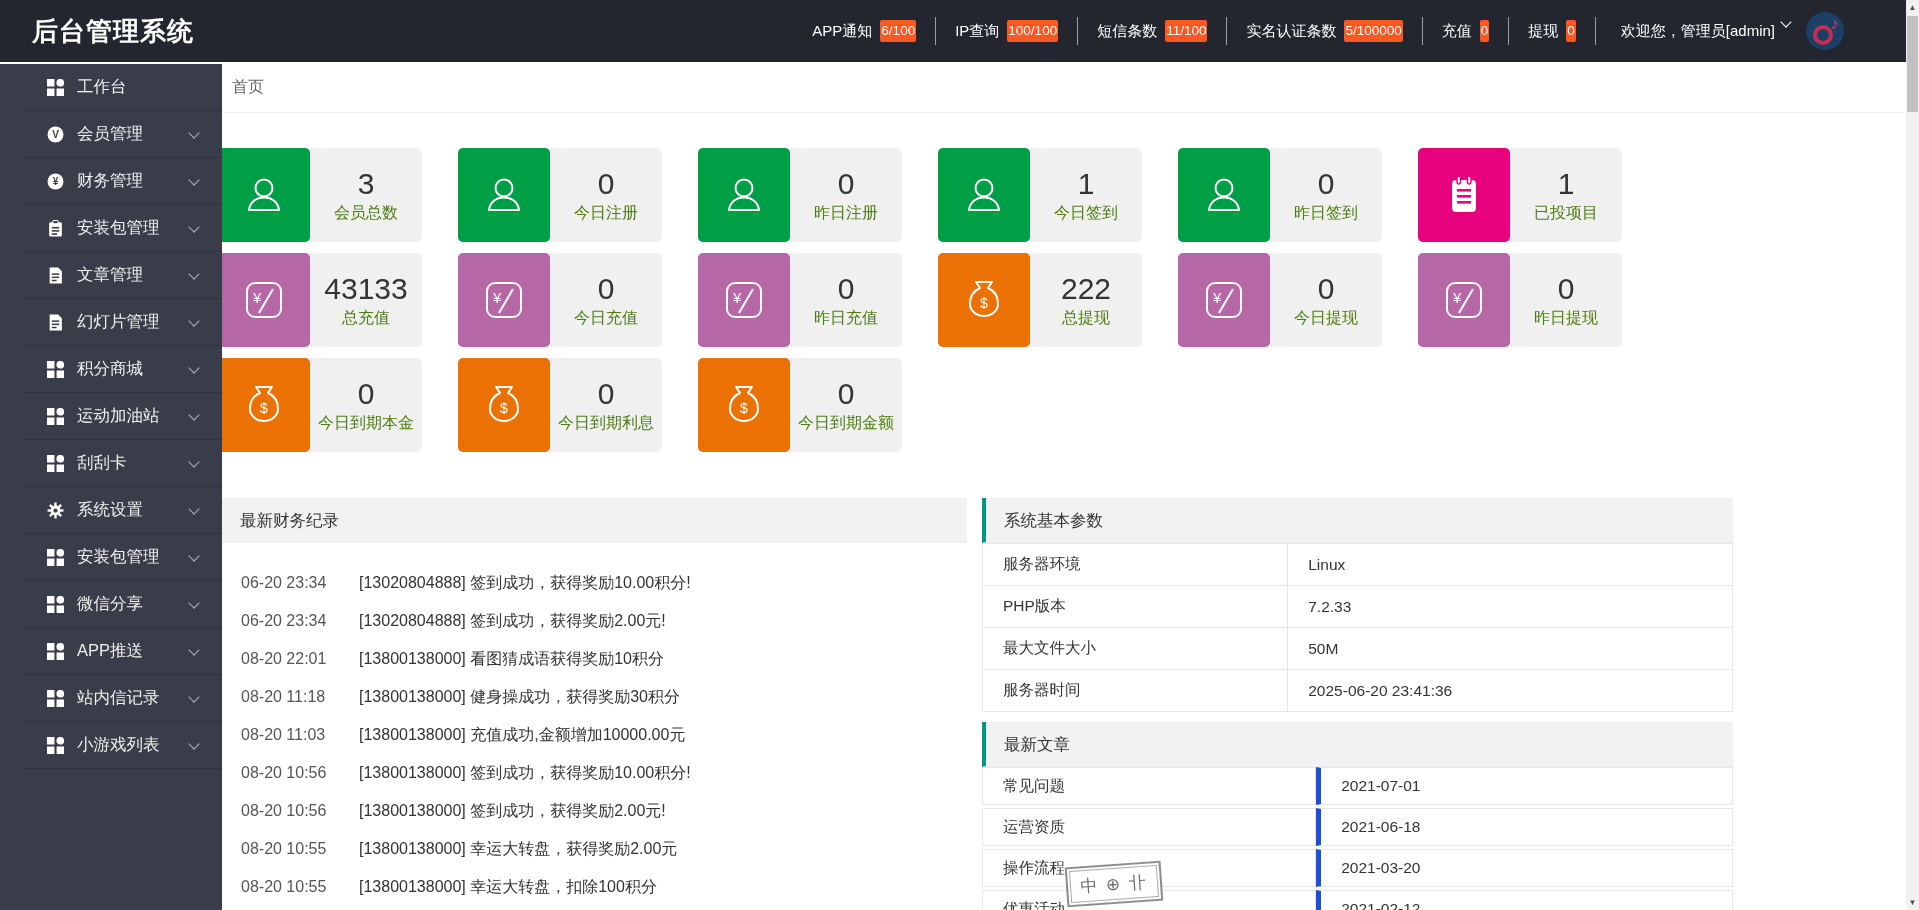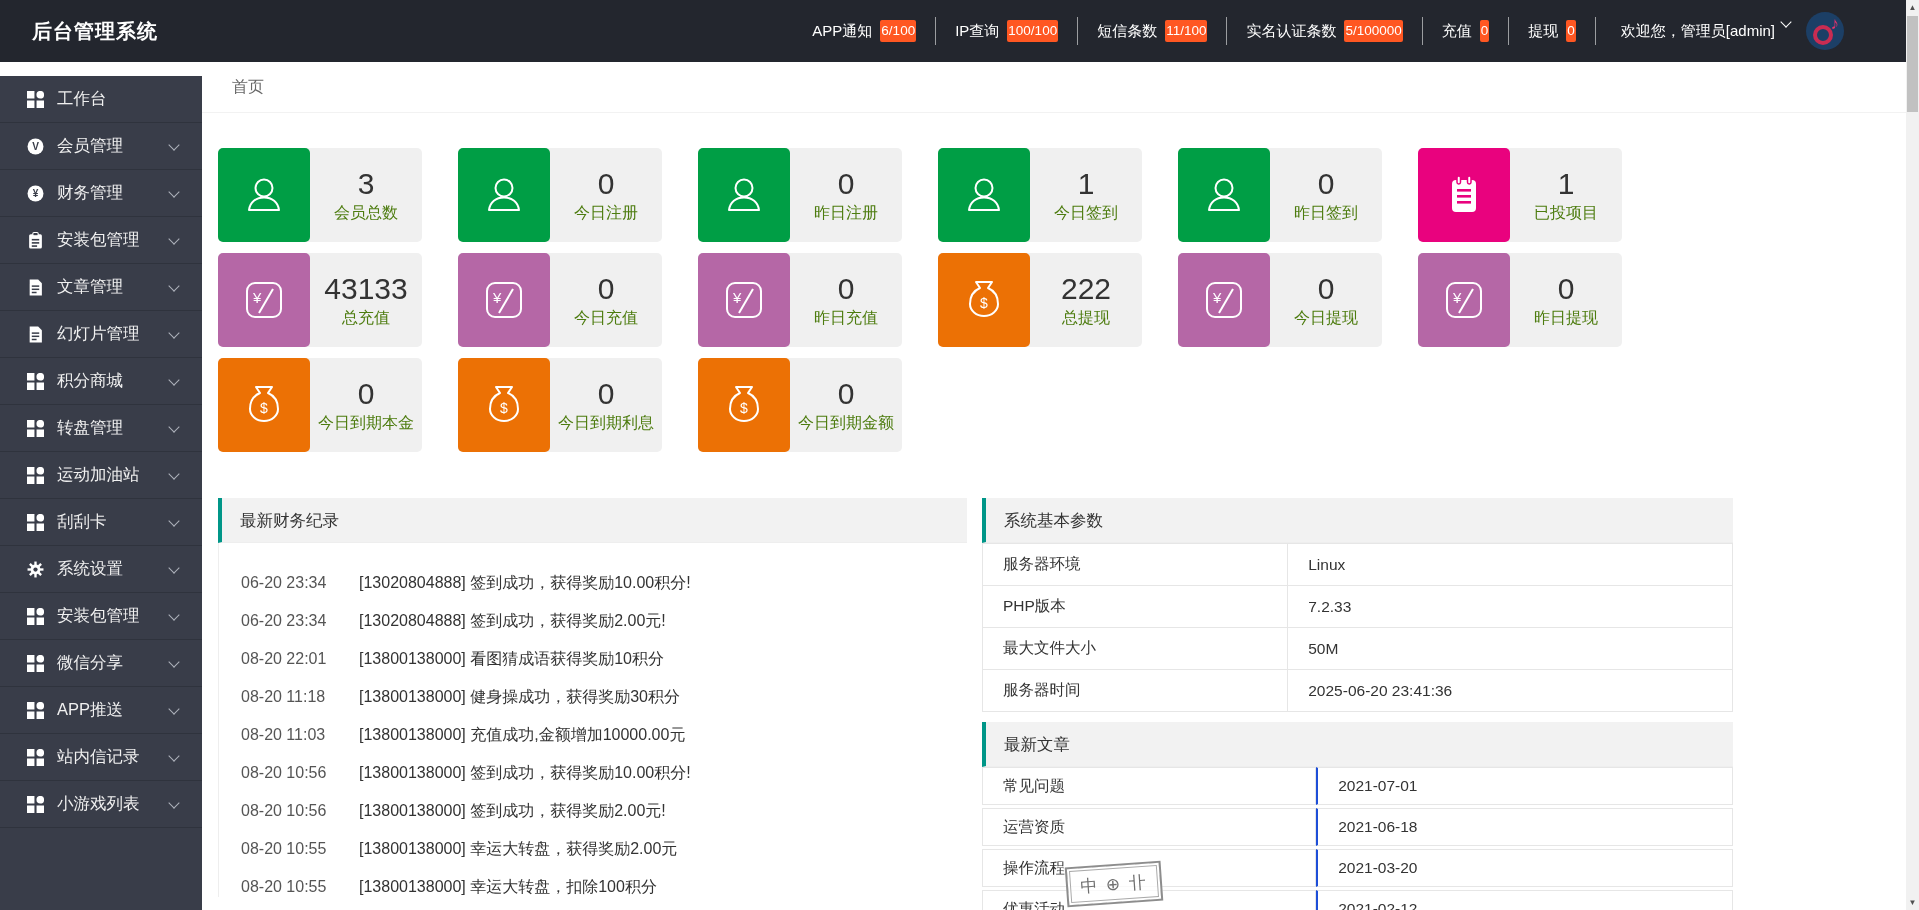--- a/index.html
+++ b/index.html
@@ -4,33 +4,33 @@
 <style>
   html,body{margin:0;padding:0;}
   body{
     width:1919px;height:910px;overflow:hidden;position:relative;
     background:#fff;font-family:"Liberation Sans","DejaVu Sans",sans-serif;
     -webkit-font-smoothing:antialiased;
   }
   
   .header{position:absolute;left:0;top:0;width:1919px;height:62px;background:#23262e;z-index:5;
     display:flex;align-items:center;}
-  .brand{color:#fff;font-size:20px;font-weight:bold;margin-left:32px;letter-spacing:1px;}
+  .brand{color:#fff;font-size:26px;font-weight:bold;margin-left:32px;letter-spacing:1px;}
   .h-right{position:absolute;right:75px;top:0;height:62px;display:flex;align-items:center;}
   .hstat{display:flex;align-items:center;color:#fff;font-size:15px;cursor:pointer;white-space:nowrap;}
   .badge{background:#ff5722;color:#fff;font-size:13.5px;line-height:1;padding:4px 1px;border-radius:2px;margin-left:8px;}
   .sep{width:1px;height:28px;background:rgba(255,255,255,.55);margin:0 19px;}
   .welcome{color:#fff;font-size:15px;display:flex;align-items:flex-start;cursor:pointer;margin-left:6px;white-space:nowrap;}
   .chev{display:inline-block;width:7px;height:7px;border-right:1.5px solid #c2c5cc;border-bottom:1.5px solid #c2c5cc;transform:rotate(45deg);}
   .welcome .chev{margin-left:7px;margin-top:-4px;border-color:#fff;}
   .avatar{width:38px;height:38px;border-radius:50%;background:#1c3f66;margin-left:16px;position:relative;cursor:pointer;flex:none;}
   .avatar .disc{position:absolute;left:7px;top:13px;width:12px;height:12px;border:4px solid #c82c52;border-radius:50%;}
   .avatar .note{position:absolute;right:5px;top:2px;color:#e8336d;font-size:17px;font-weight:bold;}
   
-  .sidebar{position:absolute;left:0;top:76px;bottom:0;width:202px;background:#393d49;z-index:4;}
+  .sidebar{position:absolute;left:0;top:64px;bottom:0;width:202px;background:#393d49;z-index:4;padding-left:20px;}
   .side-item{height:46px;display:flex;align-items:center;padding:0 24px 0 26px;cursor:pointer;
     border-bottom:1px solid rgba(0,0,0,.16);color:#f0f0f0;font-size:16.5px;}
   .side-item .sicon{width:19px;height:17px;flex:none;display:flex;align-items:center;justify-content:center;}
   .side-item .slabel{margin-left:12px;flex:1;white-space:nowrap;}
   .side-item .chev{border-color:#aeb2bb;margin-top:-3px;}
   
   .main{position:absolute;left:202px;top:62px;right:13px;bottom:0;overflow:hidden;background:#fff;}
   .breadcrumb{height:50px;line-height:50px;padding-left:30px;font-size:16px;color:#666;border-bottom:1px solid #f2f2f2;}
   
   .cards{margin:35px 0 0 16px;width:1404px;display:grid;grid-template-columns:repeat(6,204px);gap:11px 36px;}
@@ -53,21 +53,21 @@
   .rtime{width:118px;flex:none;color:#555;}
   .rtext{color:#333;}
   .rightcol{width:751px;flex:none;}
   .ptable{width:100%;border-collapse:collapse;}
   .ptable td{border:1px solid #e6e6e6;height:41px;font-size:15.5px;color:#333;padding:0 0 0 20px;background:#fff;}
   .ptable td.k{width:40.7%;}
   .articles-panel{margin-top:10px;position:relative;}
   .atable{width:100%;border-collapse:separate;border-spacing:0 3px;margin-top:-3px;}
   .atable td{border:1px solid #e6e6e6;height:36px;font-size:15.5px;color:#333;padding:0 16px 0 20px;background:#fff;}
   .atable td.k{width:44.5%;}
-  .atable td.v{border-left:2px solid #1d4ed8;}
+  .atable td.v{border-left:5px solid #1d4ed8;}
   .stamp{position:absolute;left:84px;top:142px;width:92px;height:36px;border:2px solid #8d8d8d;
     box-shadow:0 0 0 2px #fff inset,0 0 0 3px #aaa inset;display:flex;align-items:center;justify-content:center;
     gap:5px;color:#6f6f6f;font-size:17px;background:rgba(255,255,255,.75);transform:rotate(-4deg);letter-spacing:2px;}
   
   .scrollbar{position:absolute;right:0;top:0;bottom:0;width:13px;background:#f1f1f1;z-index:9;}
   .sb-arrow{height:15px;display:flex;align-items:center;justify-content:center;color:#505050;font-size:8px;}
   .sb-thumb{position:absolute;left:1px;right:1px;top:16px;height:96px;background:#c1c1c1;}
   .sb-arrow.down{position:absolute;bottom:0;left:0;right:0;}
   svg{display:block;}
 </style>
@@ -186,30 +186,20 @@
     <span class="chev"></span>
   </div>
   <div class="side-item">
     <span class="sicon">
         <svg width="17" height="17" viewBox="0 0 16 16" fill="#fff">
           <path d="M0 0h7v7H0z M0 9h7v7H0z M9 9h7v7H9z"></path>
           <circle cx="12.5" cy="3.5" r="3.6"></circle>
         </svg>
       </span>
     <span class="slabel">积分商城</span>
-    <span class="chev"></span>
-  </div>
-  <div class="side-item">
-    <span class="sicon">
-        <svg width="17" height="17" viewBox="0 0 16 16" fill="#fff">
-          <path d="M0 0h7v7H0z M0 9h7v7H0z M9 9h7v7H9z"></path>
-          <circle cx="12.5" cy="3.5" r="3.6"></circle>
-        </svg>
-      </span>
-    <span class="slabel">转盘管理</span>
     <span class="chev"></span>
   </div>
   <div class="side-item">
     <span class="sicon">
         <svg width="17" height="17" viewBox="0 0 16 16" fill="#fff">
           <path d="M0 0h7v7H0z M0 9h7v7H0z M9 9h7v7H9z"></path>
           <circle cx="12.5" cy="3.5" r="3.6"></circle>
         </svg>
       </span>
     <span class="slabel">运动加油站</span>

